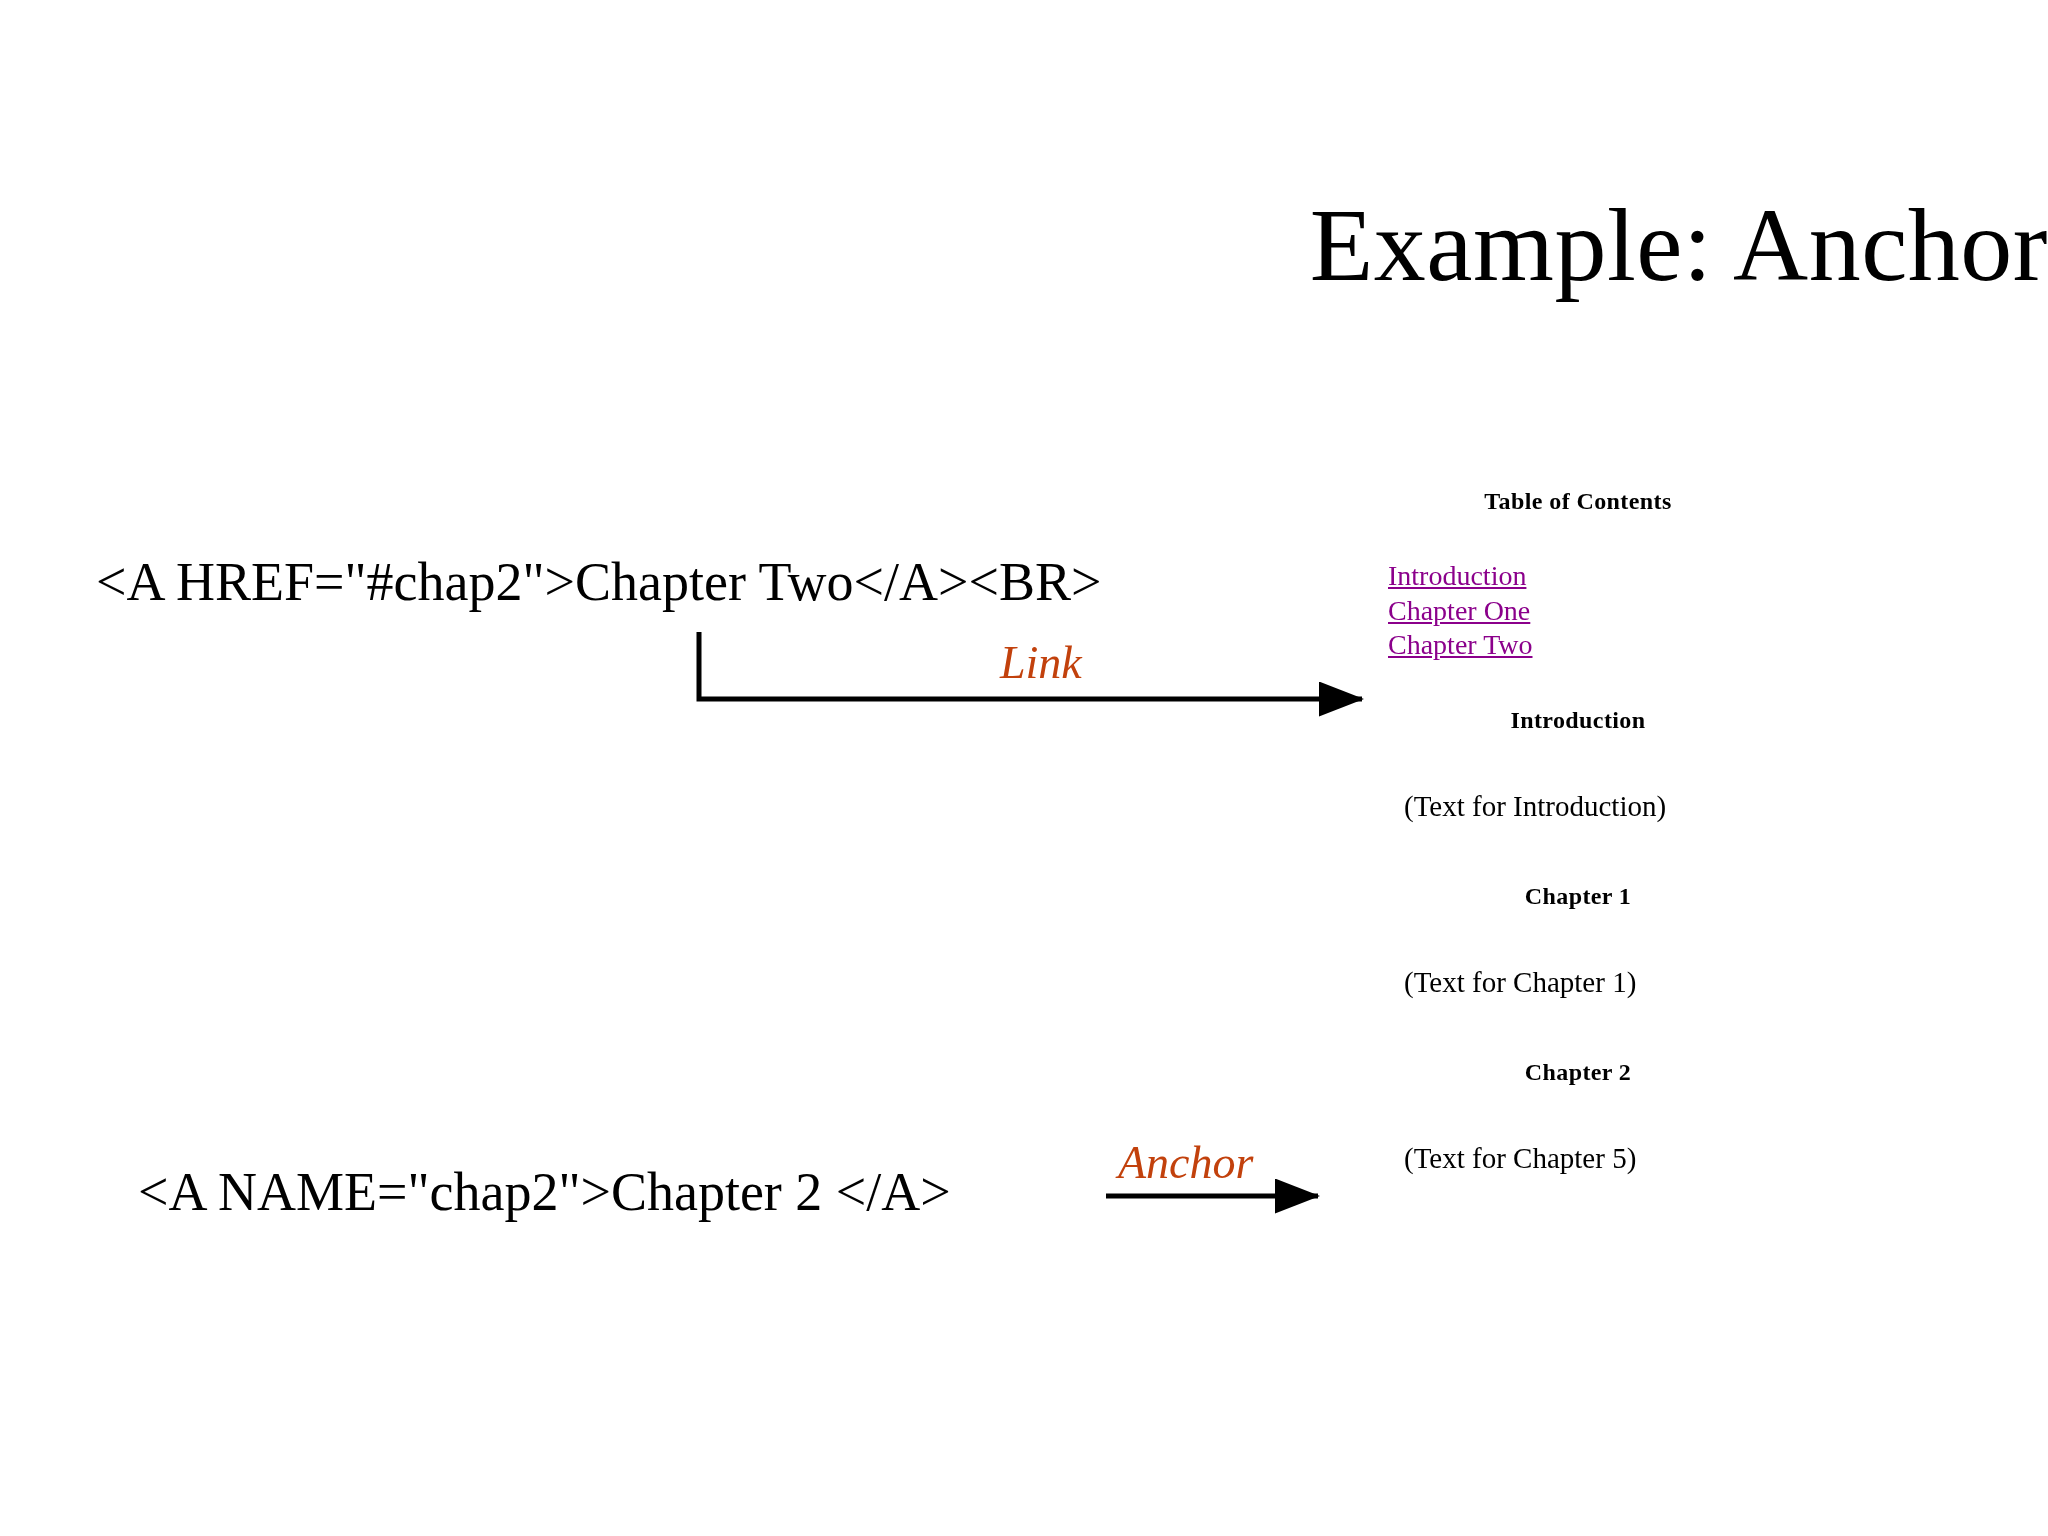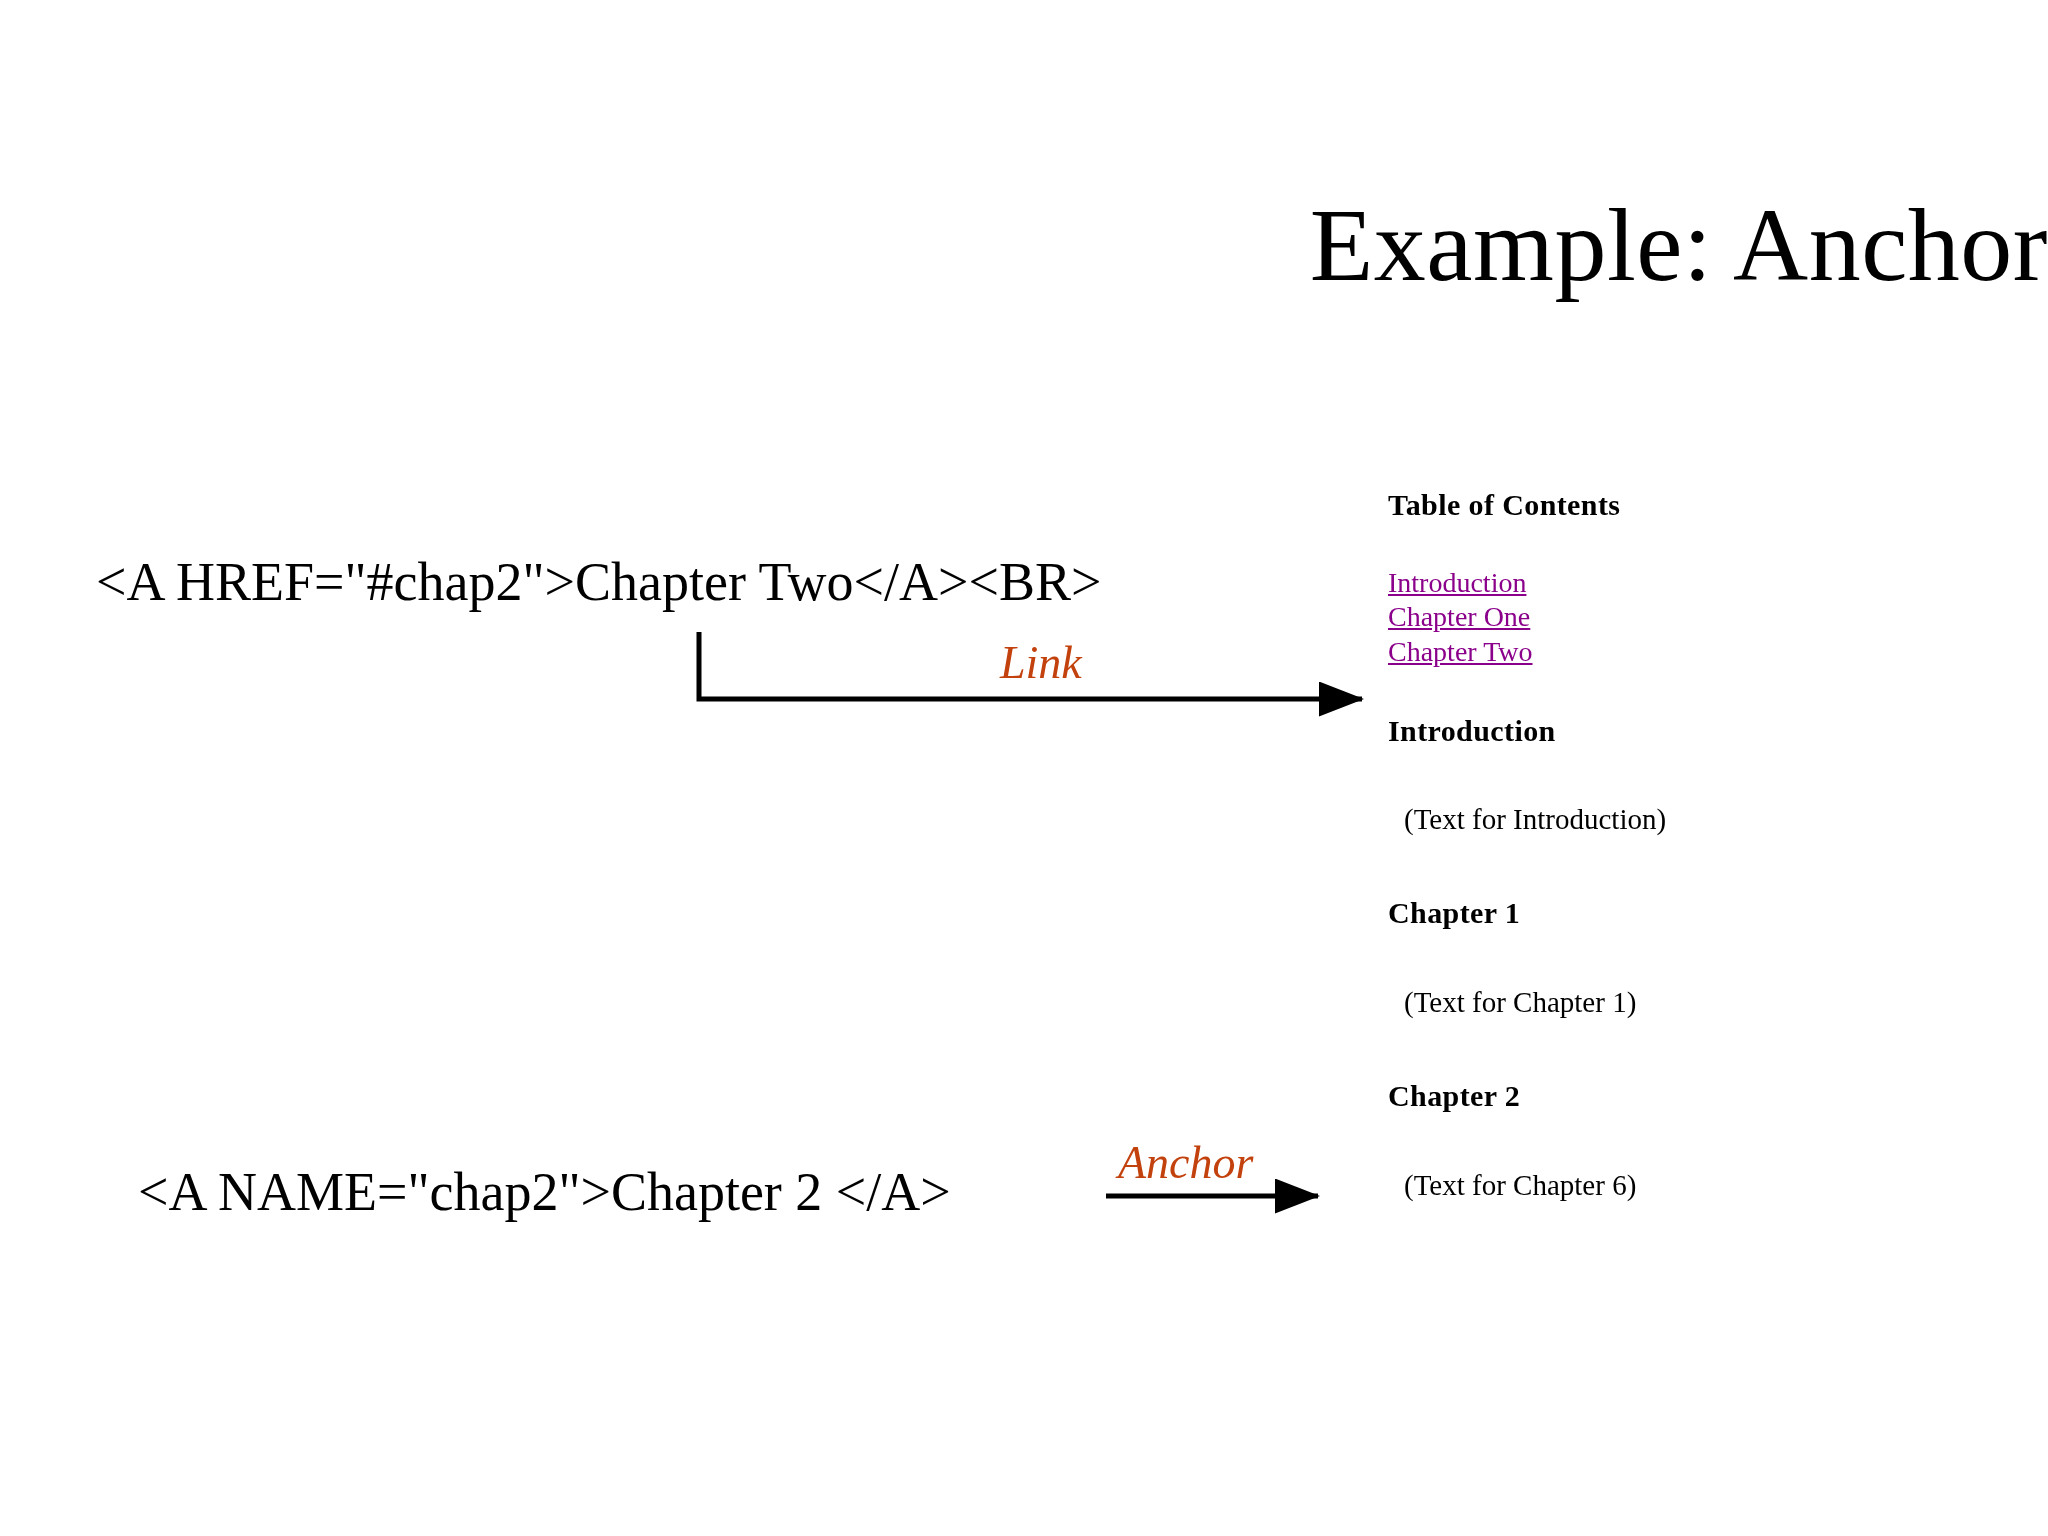--- a/index.html
+++ b/index.html
@@ -85,25 +85,26 @@
   #browser-preview {
     position: absolute;
     left: 1388px;
     top: 488px;
     width: 380px;
     font-family: "Liberation Serif", "DejaVu Serif", serif;
     color: #000000;
   }
   .bp-heading {
     font-weight: 700;
-    font-size: 30px;
+    font-size: 24px;
     line-height: 1.12;
     letter-spacing: 0.4px;
     white-space: nowrap;
     margin: 0;
+    text-align: center;
   }
   .bp-body {
     font-weight: 400;
     font-size: 29px;
     line-height: 1.14;
     white-space: nowrap;
     margin: 16px;
   }
   #toc-links {
     margin: 0;
@@ -179,17 +180,17 @@
     <div class="sp-med"></div>
 
     <div class="bp-heading">Chapter 1</div>
     <div class="sp-small"></div>
     <div class="bp-body">(Text for Chapter 1)</div>
 
     <div class="sp-med"></div>
 
     <div class="bp-heading">Chapter 2</div>
     <div class="sp-small"></div>
-    <div class="bp-body">(Text for Chapter 6)</div>
+    <div class="bp-body">(Text for Chapter 5)</div>
 
   </div>
 
 </div>
 
 </body></html>

